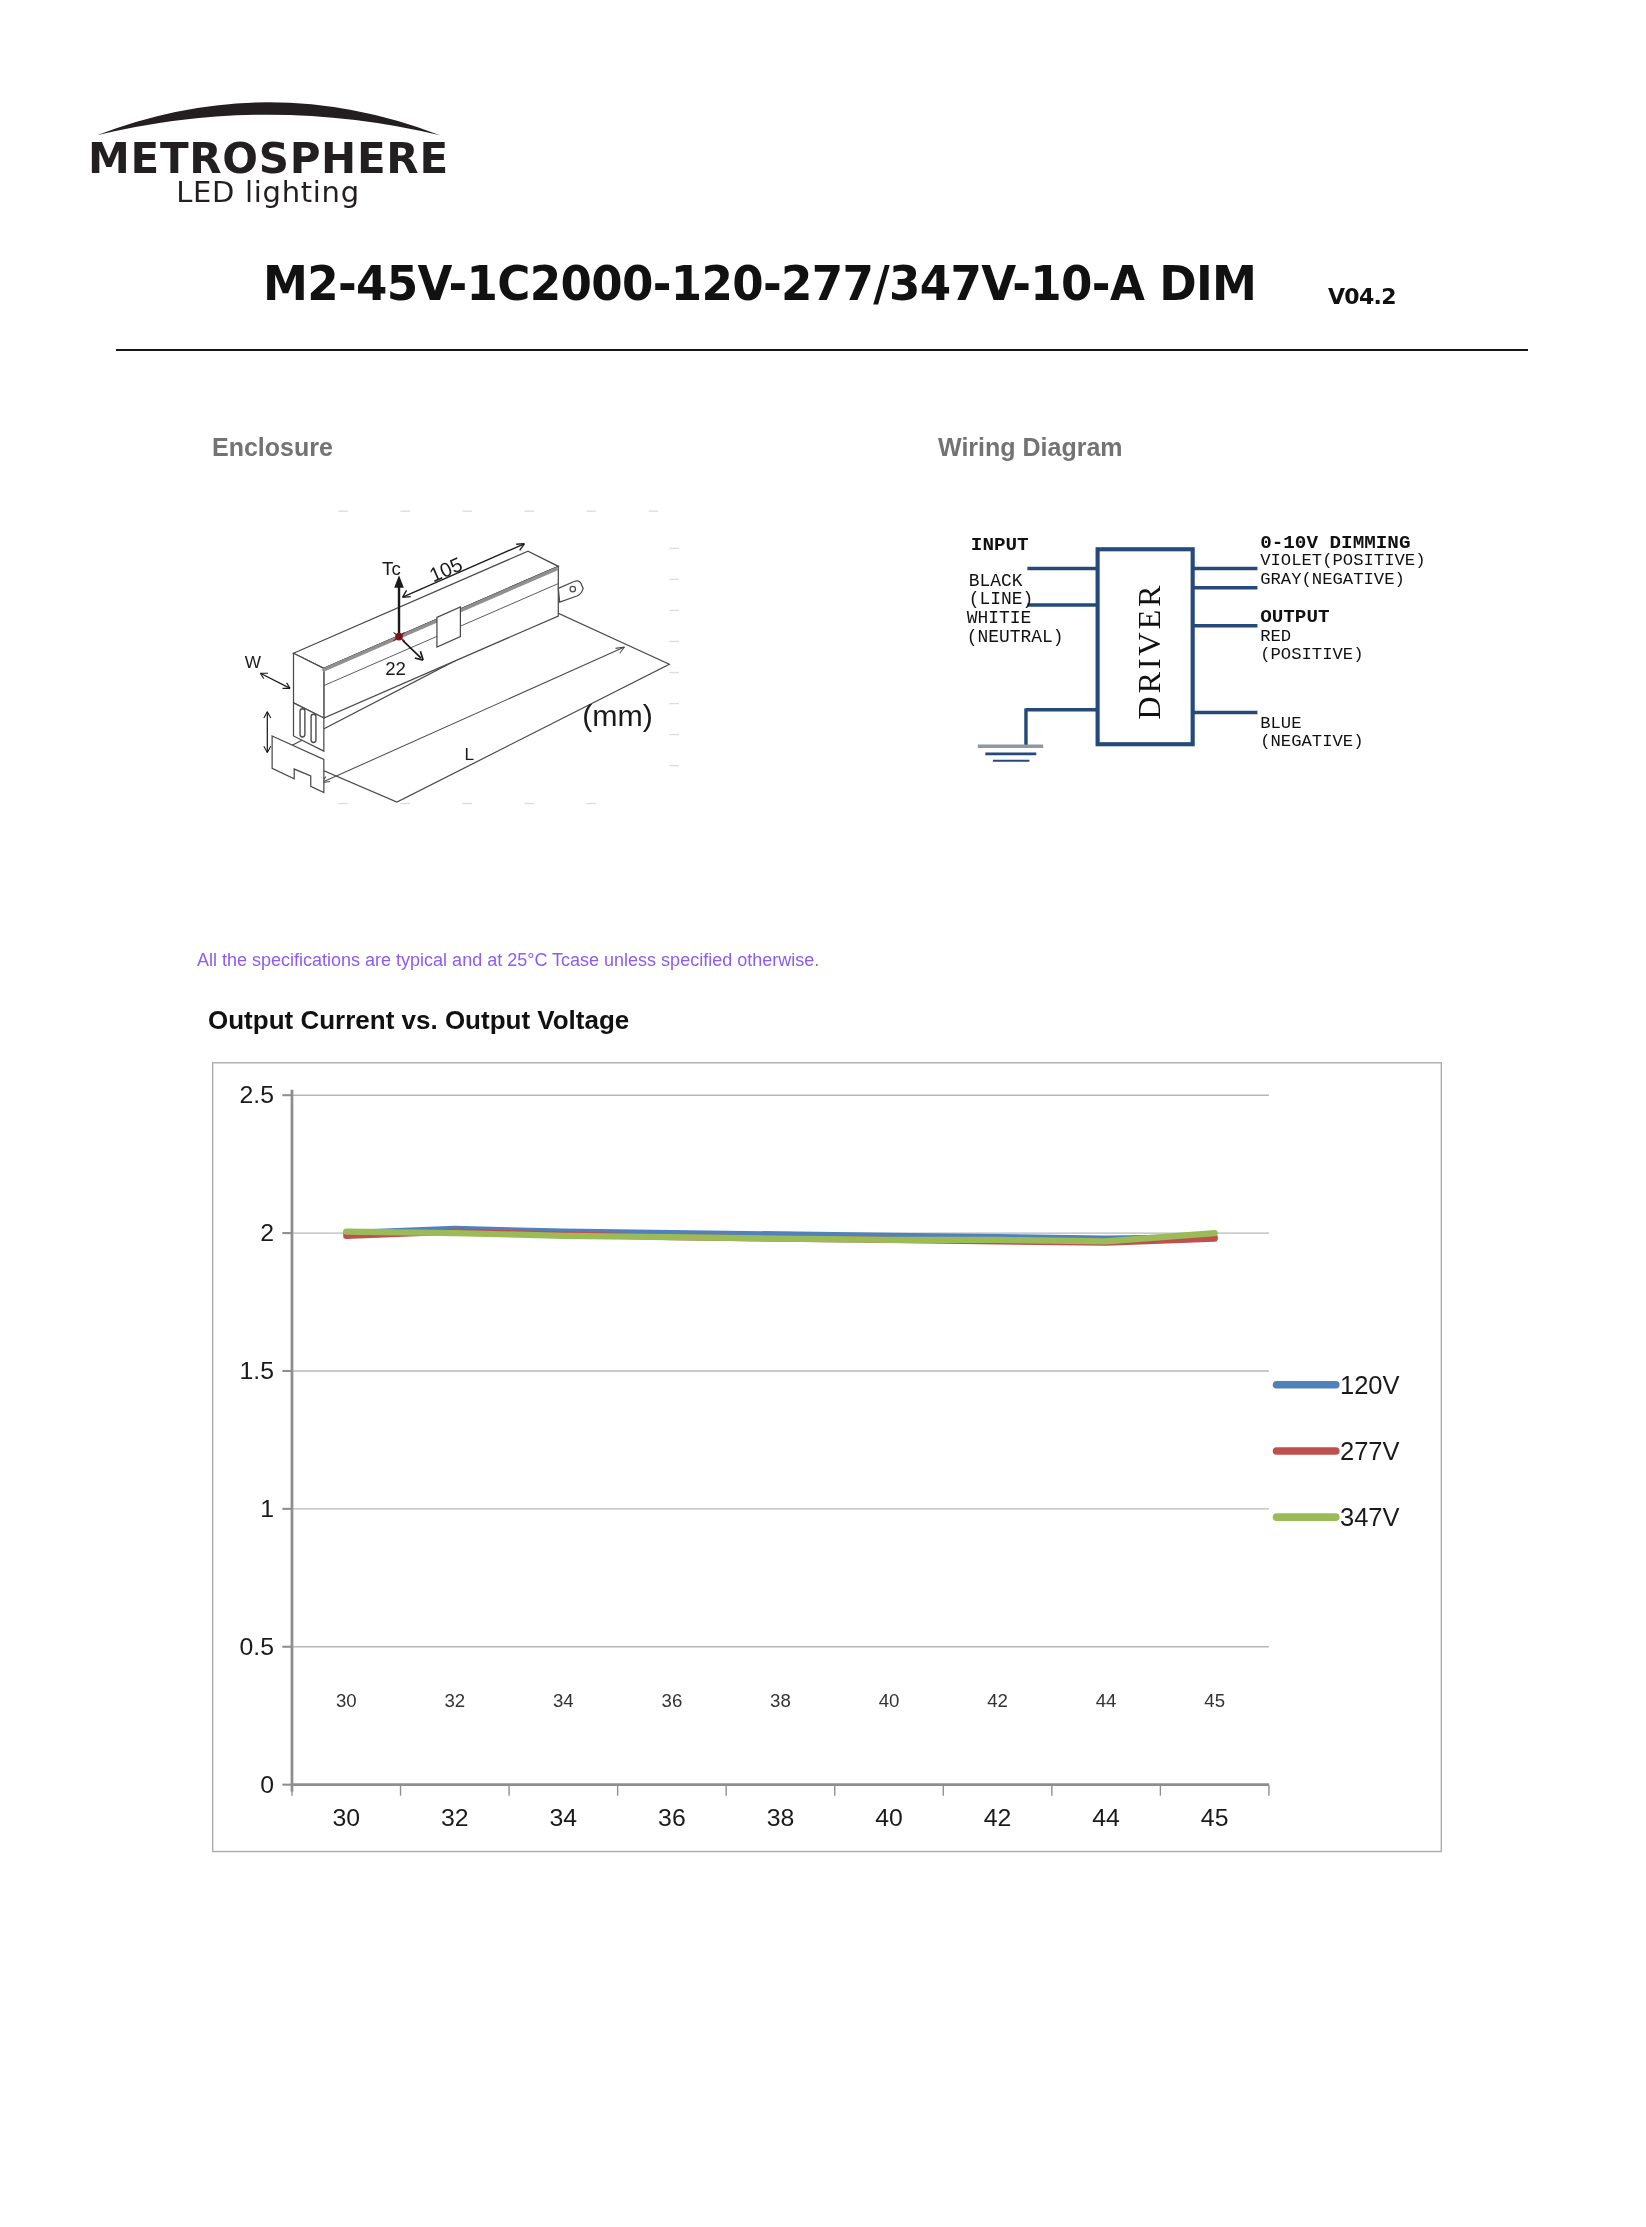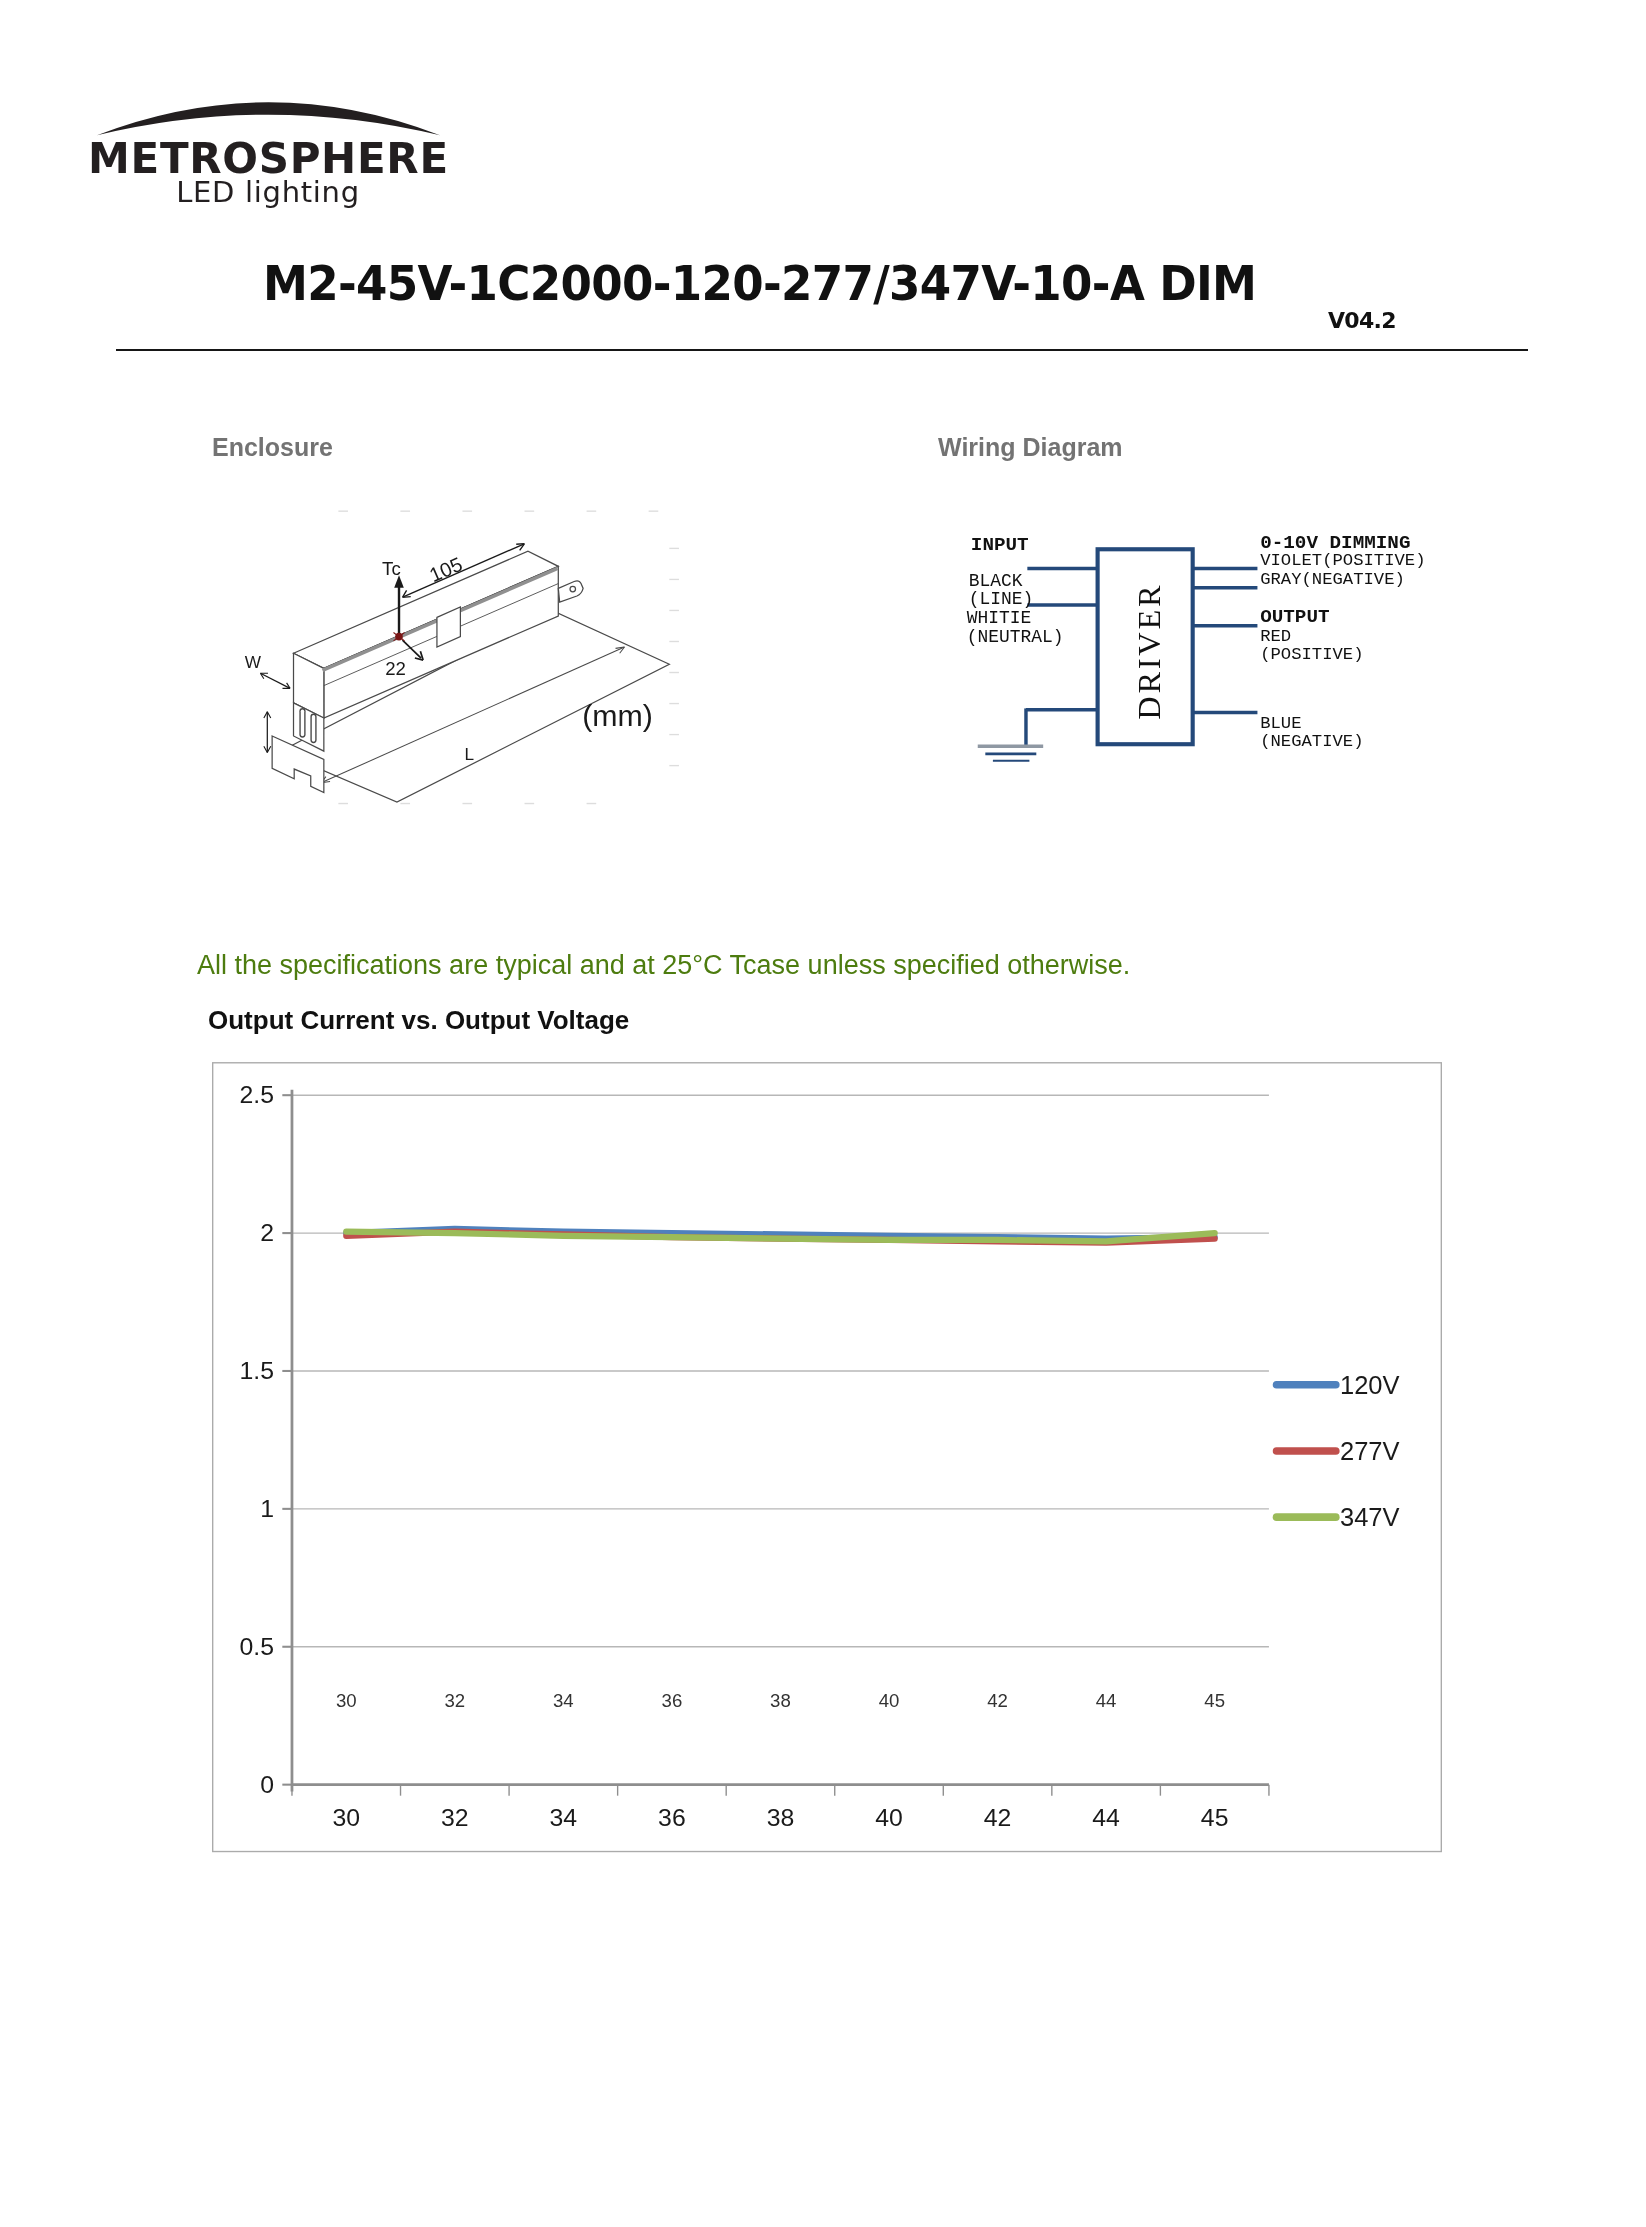--- a/index.html
+++ b/index.html
@@ -2,27 +2,27 @@
 <html style="font-size:11px"><head>
 <meta charset="utf-8">
 <style>
   html,body{margin:0;padding:0;background:#ffffff;}
   body{width:1646px;height:2227px;position:relative;font-family:"Liberation Sans",sans-serif;color:#1a1a1a;}
   #page{position:absolute;inset:0;background:#fff;overflow:hidden;}
   .abs{position:absolute;}
   .brand{left:88px;top:134px;font-family:"DejaVu Sans",sans-serif;font-weight:bold;font-size:42px;letter-spacing:0.7px;color:#231f20;white-space:nowrap;}
   .tagline{left:90px;top:175px;width:356px;text-align:center;font-family:"DejaVu Sans",sans-serif;font-size:29px;color:#231f20;letter-spacing:0.7px;}
   .doc-title{left:263px;top:255px;font-family:"DejaVu Sans",sans-serif;font-weight:bold;font-size:48px;letter-spacing:-0.7px;white-space:nowrap;transform:scaleX(.94);transform-origin:left top;color:#111;}
-  .doc-version{left:1328px;top:308px;font-family:"DejaVu Sans",sans-serif;font-weight:bold;font-size:22px;letter-spacing:-0.7px;color:#111;}
+  .doc-version{left:1328px;top:284px;font-family:"DejaVu Sans",sans-serif;font-weight:bold;font-size:22px;letter-spacing:-0.7px;color:#111;}
   .rule{left:116px;top:349px;width:1412px;height:2.1px;background:#161616;}
   .sec-h{font-weight:bold;font-size:25px;color:#737373;white-space:nowrap;}
   .sec-enclosure{left:212px;top:433px;}
   .sec-wiring{left:938px;top:433px;}
   .curves-title{left:209px;top:856px;font-weight:bold;font-size:42px;color:#111;white-space:nowrap;}
-  .curves-note{left:197px;top:950px;font-size:27px;color:#4d7c0f;white-space:nowrap;}
+  .curves-note{left:197px;top:950px;font-size:18px;color:#8b5cf6;white-space:nowrap;}
   .chart-subtitle{left:208px;top:1005px;font-weight:bold;font-size:26px;color:#111;white-space:nowrap;}
   svg text{font-family:"Liberation Sans",sans-serif;}
   .wiring-label{font-family:"Liberation Mono",monospace;fill:#111;}
   .wiring-head{font-family:"Liberation Mono",monospace;font-weight:bold;fill:#111;}
   .driver-text{font-family:"Liberation Serif",serif;font-size:47px;letter-spacing:4px;fill:#111;}
   .dim-text{fill:#1a1a1a;}
 </style>
 </head>
 <body>
 

